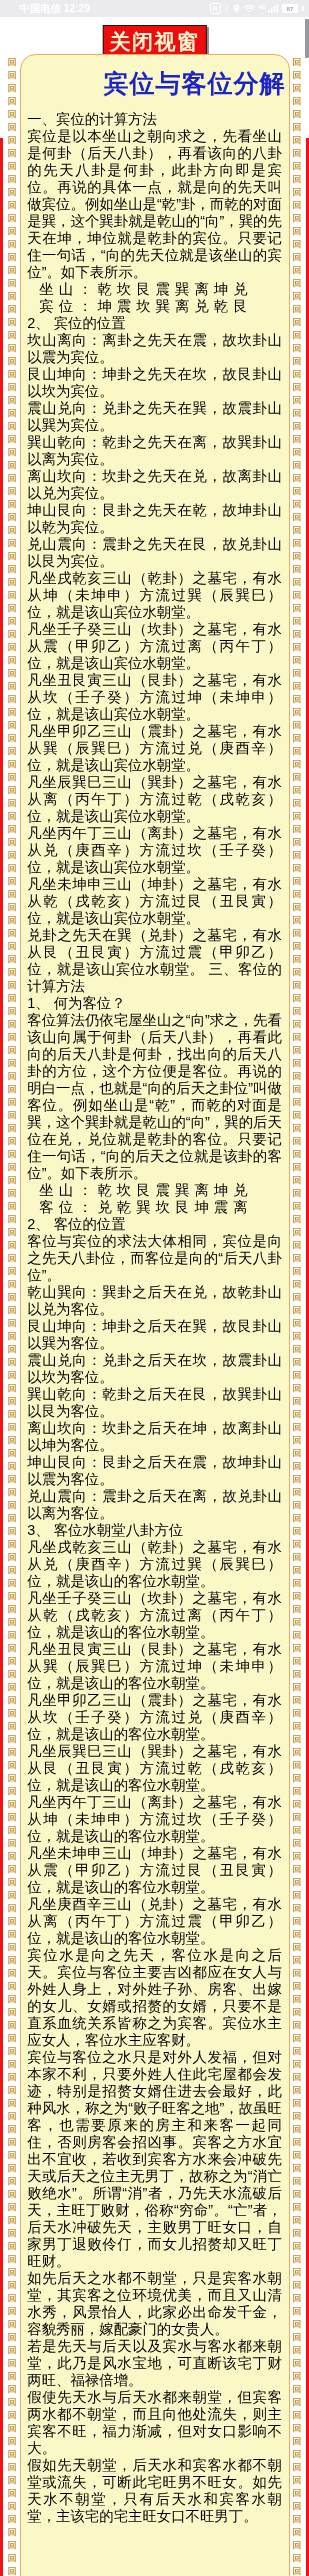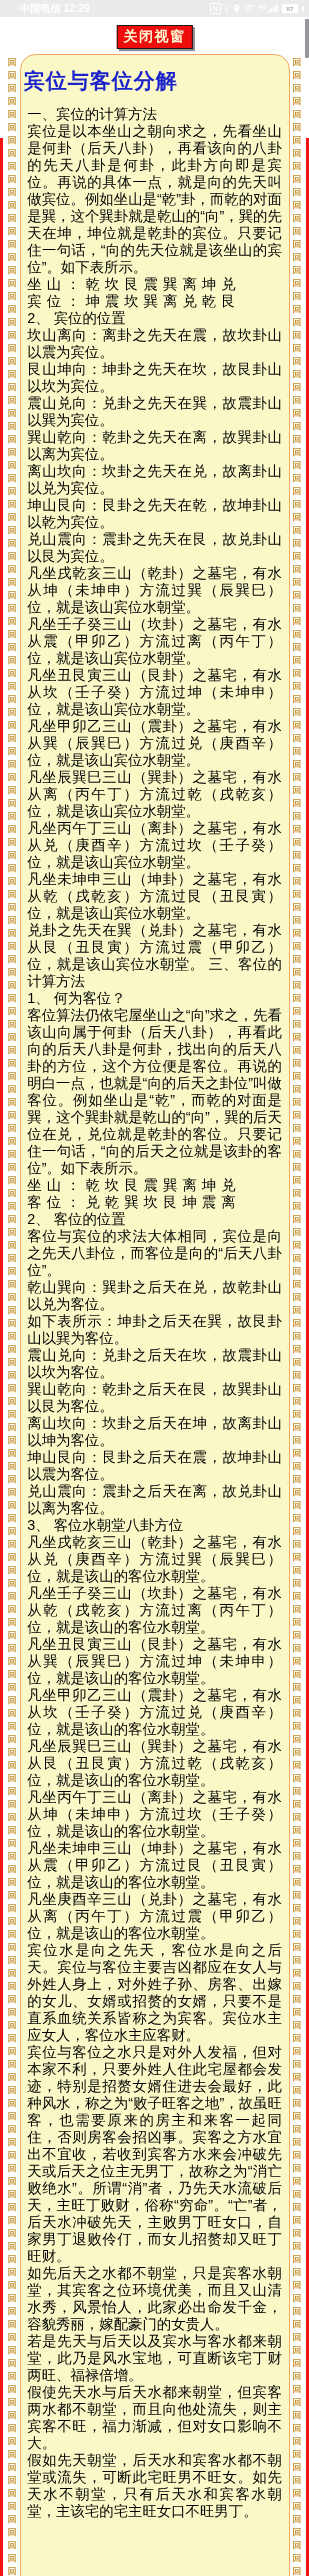--- a/index.html
+++ b/index.html
@@ -26,21 +26,21 @@
   .battery{
     background:#ffffff;border-radius:1.5px;width:16.5px;height:8.8px;
     display:flex;align-items:center;justify-content:center;
     color:#a9a9b2;font-size:6.2px;font-weight:bold;
   }
   .battery-nub{width:1.5px;height:4.1px;background:#ffffff;border-radius:0 1px 1px 0;margin-left:0.5px;}
   
   .close-btn{
     position:absolute;top:25px;left:50%;transform:translateX(-50%);
     background:#ee0d0d;color:#fdf4d0;
-    font-family:inherit;font-size:14px;font-weight:bold;letter-spacing:1.5px;
+    font-family:inherit;font-size:21px;font-weight:bold;letter-spacing:1.5px;
     padding:2.1px 6.2px;border:1.5px solid #181818;
     box-shadow:2.1px 2.1px 0 #8d8d8d;cursor:pointer;
   }
   
   .scroll-thumb{
     position:absolute;right:0;top:18.5px;width:4.1px;height:39px;
     background:#97979e;border-radius:1px;
   }
   
   .red-strip{position:absolute;top:138px;width:2.6px;height:2515px;background:#f21414;}
@@ -54,29 +54,29 @@
   }
   .gold-border.left{left:6.7px;}
   .gold-border.right{right:6.7px;}
   
   .panel{
     position:absolute;left:19.6px;top:54px;width:270px;height:2631px;
     box-sizing:border-box;background:#f9f8c6;
     border:1.5px solid #f2a95e;border-radius:15.5px;
   }
   .article-title{
-    margin:12.4px 3.1px 10.3px;text-align:left;
-    color:#1c23cb;font-size:21px;font-weight:bold;letter-spacing:1px;
+    margin:12.4px 3.1px 10.3px;text-align:right;
+    color:#1c23cb;font-size:25px;font-weight:bold;letter-spacing:1px;
   }
   .article-body{
     padding:0 6.7px 15.5px 6.7px;color:#000000;
     font-size:14.4px;line-height:17px;text-align:justify;
   }
   .article-body p{margin:0;}
-  .article-body p.pair{letter-spacing:0.5px;white-space:nowrap;}
+  .article-body p.pair{letter-spacing:0.5px;white-space:nowrap;margin-left:12px;}
 </style>
 </head>
 <body>
 
 <div class="statusbar">
   <span>中国电信 12:29</span>
   <span class="sb-icons">
     <span class="nfc-box">N</span>
     <span class="bt-glyph">ᛒ</span>
     <svg width="7.2" height="9.3" viewBox="0 0 24 30">
@@ -135,21 +135,21 @@
       <p>凡坐丙午丁三山（离卦）之墓宅，有水从兑（庚酉辛）方流过坎（壬子癸）位，就是该山宾位水朝堂。</p>
       <p>凡坐未坤申三山（坤卦）之墓宅，有水从乾（戌乾亥）方流过艮（丑艮寅）位，就是该山宾位水朝堂。</p>
       <p>兑卦之先天在巽（兑卦）之墓宅，有水从艮（丑艮寅）方流过震（甲卯乙）位，就是该山宾位水朝堂。 三、客位的计算方法</p>
       <p>1、 何为客位？</p>
       <p>客位算法仍依宅屋坐山之“向”求之，先看该山向属于何卦（后天八卦），再看此向的后天八卦是何卦，找出向的后天八卦的方位，这个方位便是客位。再说的明白一点，也就是“向的后天之卦位”叫做客位。例如坐山是“乾”，而乾的对面是巽，这个巽卦就是乾山的“向”，巽的后天位在兑，兑位就是乾卦的客位。只要记住一句话，“向的后天之位就是该卦的客位”。如下表所示。</p>
       <p class="pair">坐 山 ： 乾 坎 艮 震 巽 离 坤 兑</p>
       <p class="pair">客 位 ： 兑 乾 巽 坎 艮 坤 震 离</p>
       <p>2、 客位的位置</p>
       <p>客位与宾位的求法大体相同，宾位是向之先天八卦位，而客位是向的“后天八卦位”。</p>
       <p>乾山巽向：巽卦之后天在兑，故乾卦山以兑为客位。</p>
-      <p>如下表所示：坤卦之后天在巽，故艮卦山以巽为客位。</p>
+      <p>艮山坤向：坤卦之后天在巽，故艮卦山以巽为客位。</p>
       <p>震山兑向：兑卦之后天在坎，故震卦山以坎为客位。</p>
       <p>巽山乾向：乾卦之后天在艮，故巽卦山以艮为客位。</p>
       <p>离山坎向：坎卦之后天在坤，故离卦山以坤为客位。</p>
       <p>坤山艮向：艮卦之后天在震，故坤卦山以震为客位。</p>
       <p>兑山震向：震卦之后天在离，故兑卦山以离为客位。</p>
       <p>3、 客位水朝堂八卦方位</p>
       <p>凡坐戌乾亥三山（乾卦）之墓宅，有水从兑（庚酉辛）方流过巽（辰巽巳）位，就是该山的客位水朝堂。</p>
       <p>凡坐壬子癸三山（坎卦）之墓宅，有水从乾（戌乾亥）方流过离（丙午丁）位，就是该山的客位水朝堂。</p>
       <p>凡坐丑艮寅三山（艮卦）之墓宅，有水从巽（辰巽巳）方流过坤（未坤申）位，就是该山的客位水朝堂。</p>
       <p>凡坐甲卯乙三山（震卦）之墓宅，有水从坎（壬子癸）方流过兑（庚酉辛）位，就是该山的客位水朝堂。</p>

